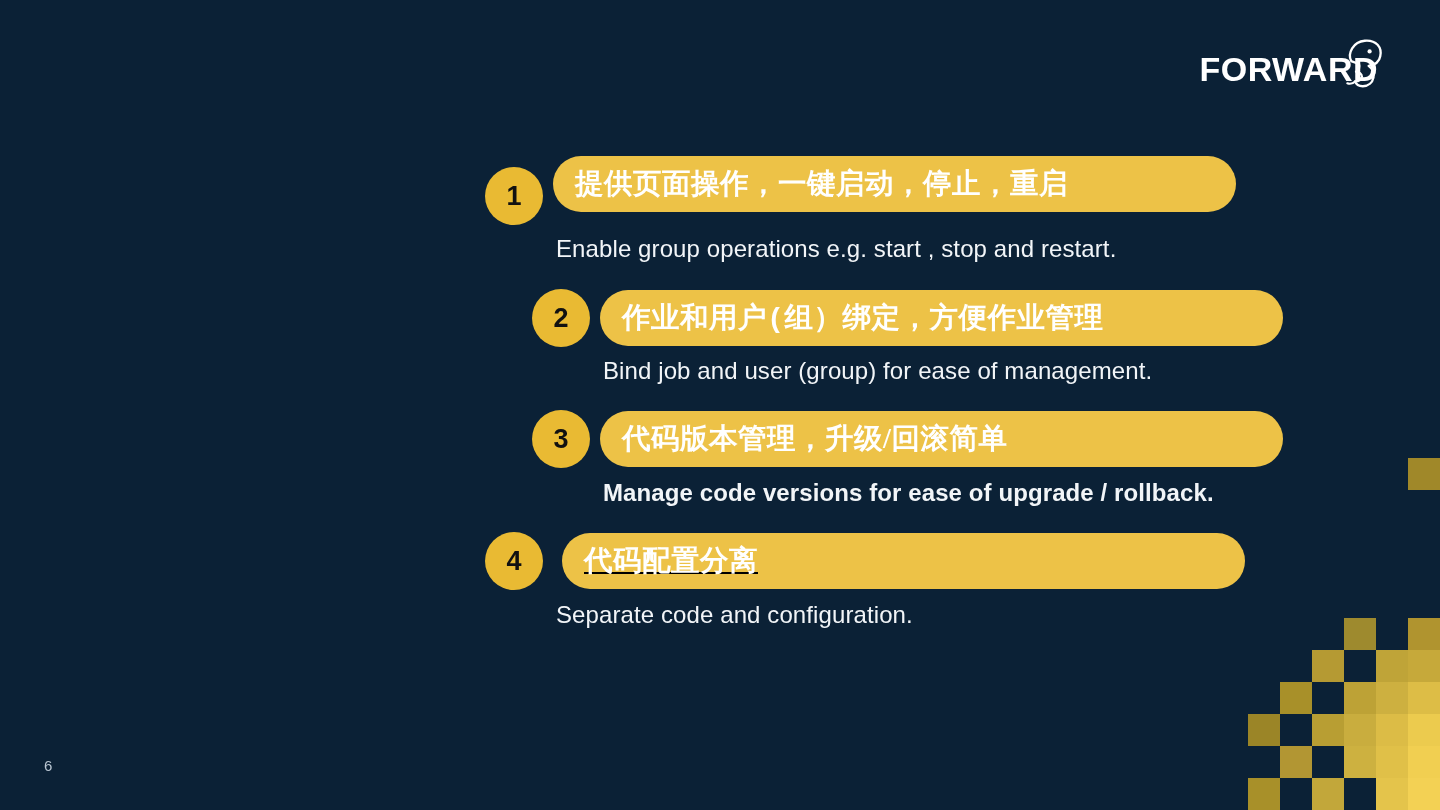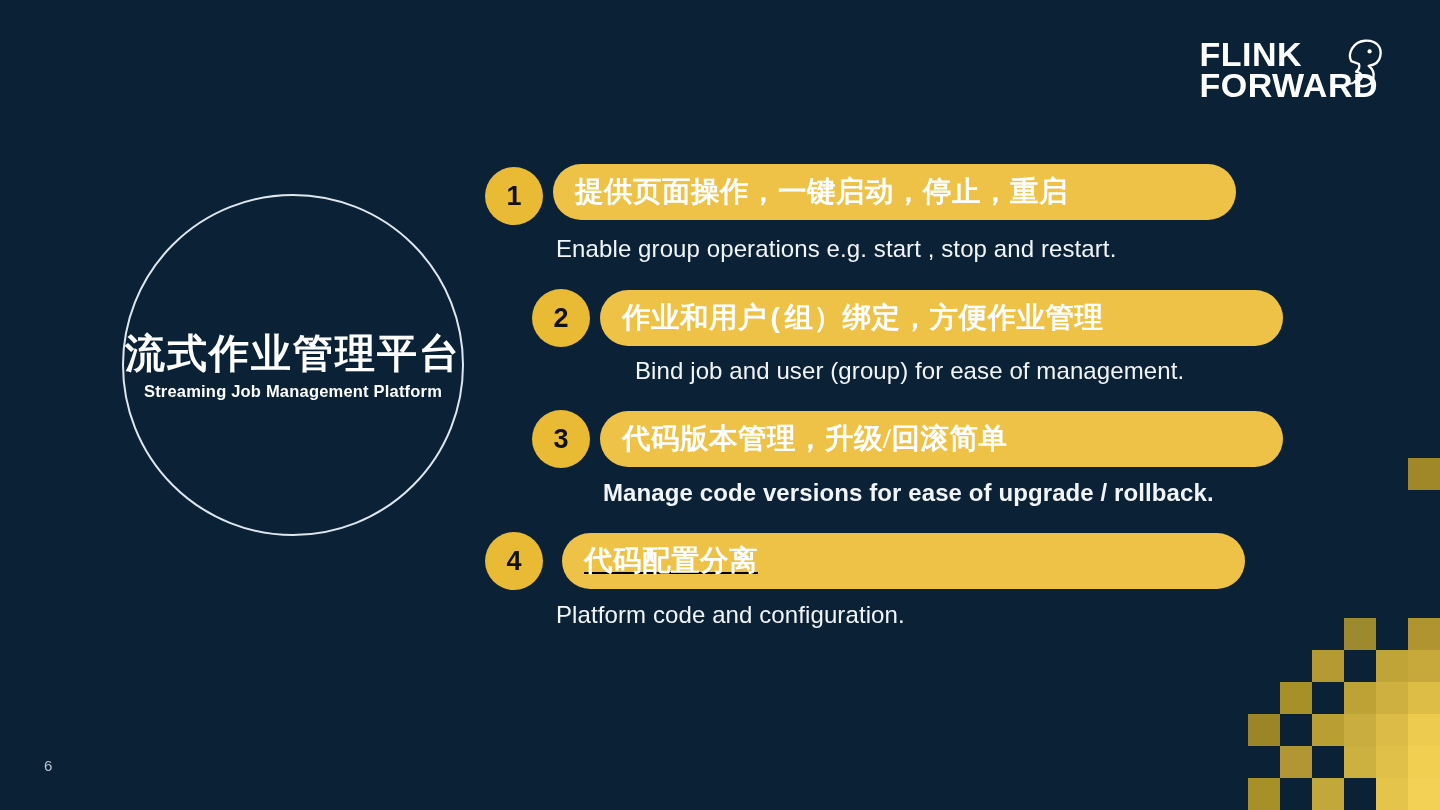--- a/index.html
+++ b/index.html
@@ -122,26 +122,26 @@
   .caption {
     position: absolute;
     color: #f2f5f8;
     font-size: 24px;
     letter-spacing: 0.1px;
     white-space: nowrap;
   }
 
   
   .f1 .badge  { left: 485px; top: 167px; }
-  .f1 .pill   { left: 553px; top: 164px; width: 683px; }
+  .f1 .pill   { left: 553px; top: 156px; width: 683px; }
   .f1 .caption{ left: 556px; top: 235px; }
   
   .f2 .badge  { left: 532px; top: 289px; }
   .f2 .pill   { left: 600px; top: 290px; width: 683px; font-family: Liberation Mono, monospace; }
-  .f2 .caption{ left: 603px; top: 357px; margin-left: 32px; }
+  .f2 .caption{ left: 603px; top: 357px; }
   
   .f3 .badge  { left: 532px; top: 410px; }
   .f3 .pill   { left: 600px; top: 411px; width: 683px; font-family: Liberation Serif, serif; }
   .f3 .caption{ left: 603px; top: 479px; font-weight: bold; }
   
   .f4 .badge  { left: 485px; top: 532px; }
   .f4 .pill   { left: 562px; top: 533px; width: 683px; text-decoration: underline; }
   .f4 .caption{ left: 556px; top: 601px; }
 
   
@@ -167,36 +167,31 @@
     height: 32px;
   }
 </style>
 </head>
 <body>
 
 <div class="slide">
 
   <div class="logo">
     <div class="logo-text">
-      <div>FLINK</div>
       <div>FORWARD</div>
     </div>
     <svg class="logo-mark" viewBox="0 0 64 64">
       <path d="M26 30 C22 22 28 10 40 9 C52 8 58 16 56 25 C55 31 50 34 44 35 C48 38 50 42 49 47
                C48 52 44 56 38 56 C34 56 31 54 30 51 C34 51 37 49 37 46 C37 43 34 41 31 41
                C34 39 35 36 34 33 Z" fill="none" stroke="#ffffff" stroke-width="2.4" stroke-linejoin="round"></path>
       <path d="M30 51 C28 53 25 54 22 53" fill="none" stroke="#ffffff" stroke-width="2.2" stroke-linecap="round"></path>
       <circle cx="45" cy="20" r="2.2" fill="#ffffff"></circle>
     </svg>
   </div>
 
-  <div class="circle">
-    <div class="circle-title">流式作业管理平台</div>
-    <div class="circle-sub">Streaming  Job Management Platform</div>
-  </div>
 
   <div class="features">
 
     <div class="feature f1">
       <div class="badge">1</div>
       <div class="pill">
         <span class="pill-text">提供页面操作，一键启动，停止，重启</span>
       </div>
       <div class="caption">Enable group operations e.g. start , stop and restart.</div>
     </div>
@@ -215,21 +210,21 @@
         <span class="pill-text">代码版本管理，升级/回滚简单</span>
       </div>
       <div class="caption">Manage code versions for ease of upgrade / rollback.</div>
     </div>
 
     <div class="feature f4">
       <div class="badge">4</div>
       <div class="pill">
         <span class="pill-text">代码配置分离</span>
       </div>
-      <div class="caption">Platform code and configuration.</div>
+      <div class="caption">Separate code and configuration.</div>
     </div>
 
   </div>
 
   <div class="page-number">6</div>
 
   <div class="pixels" id="pixel-mosaic">
       <div class="px" style="background: rgb(160, 136, 41); left: 228px; top: -92px;"></div>
       <div class="px" style="background: rgb(158, 138, 46); left: 164px; top: 68px;"></div>
       <div class="px" style="background: rgb(176, 148, 47); left: 228px; top: 68px;"></div>

